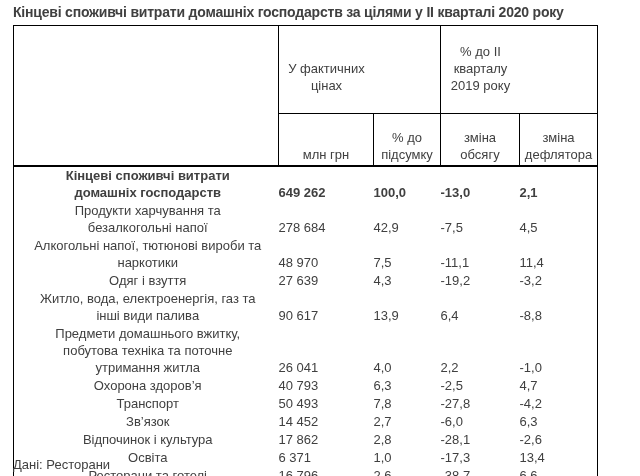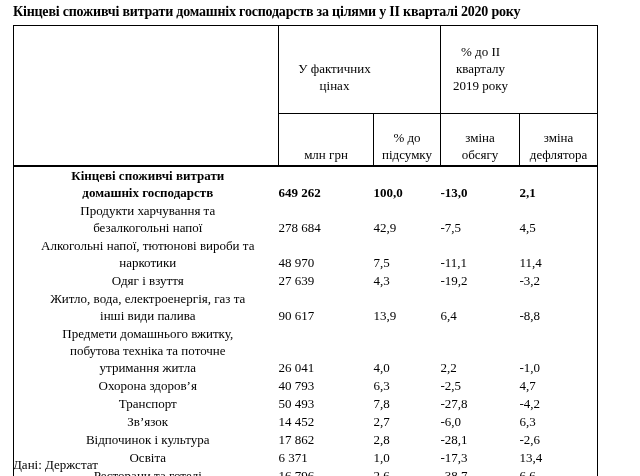--- a/index.html
+++ b/index.html
@@ -1,21 +1,21 @@
 <!DOCTYPE html>
 <html><head>
 <meta charset="utf-8">
 <style>
   html,body{margin:0;padding:0;background:#fff;}
   .page{
     position:relative;
     width:640px;height:476px;
     background:#ffffff;
-    color:#000000;
-    font-family:Liberation Serif, serif;
+    color:#404040;
+    font-family:Liberation Sans, sans-serif;
     overflow:hidden;
   }
   .title{
     position:absolute;left:13px;top:4px;
     font-size:14px;font-weight:bold;
     letter-spacing:-0.2px;
     white-space:nowrap;
   }
   table.stats{
     position:absolute;left:13px;top:25px;
@@ -29,21 +29,21 @@
   thead th{
     vertical-align:bottom;
     white-space:pre-line;
     line-height:17px;
     padding-bottom:2px;
   }
   tr.hr1{height:52px;}
   tr.hr2{height:52px;}
   .h-label{border-right:1px solid #000;border-bottom:2px solid #000;}
   .h-group{border-bottom:1px solid #000;}
-  .h-group1{border-right:1px solid #000;padding-left:8px;}
+  .h-group1{border-right:1px solid #000;}
   .gt{text-align:center;}
   .gt1{width:95px;}
   .gt2{width:79px;}
   .h-sub{text-align:center;border-bottom:2px solid #000;}
   .h-mln{border-right:1px solid #000;}
   .h-pct{border-right:1px solid #000;margin-left:12px;}
   .h-vol{border-right:1px solid #000;}
   tbody td{
     vertical-align:bottom;
     line-height:17px;
@@ -186,15 +186,15 @@
         <tr>
           <td class="lbl">Ресторани та готелі</td>
           <td class="num">16 796</td>
           <td class="num">2,6</td>
           <td class="num">-38,7</td>
           <td class="num">6,6</td>
         </tr>
       </tbody>
   </table>
 
-  <div class="source">Дані: Держстат</div>
+  <div class="source">Дані: Ресторани</div>
 
 </div>
 
 </body></html>

